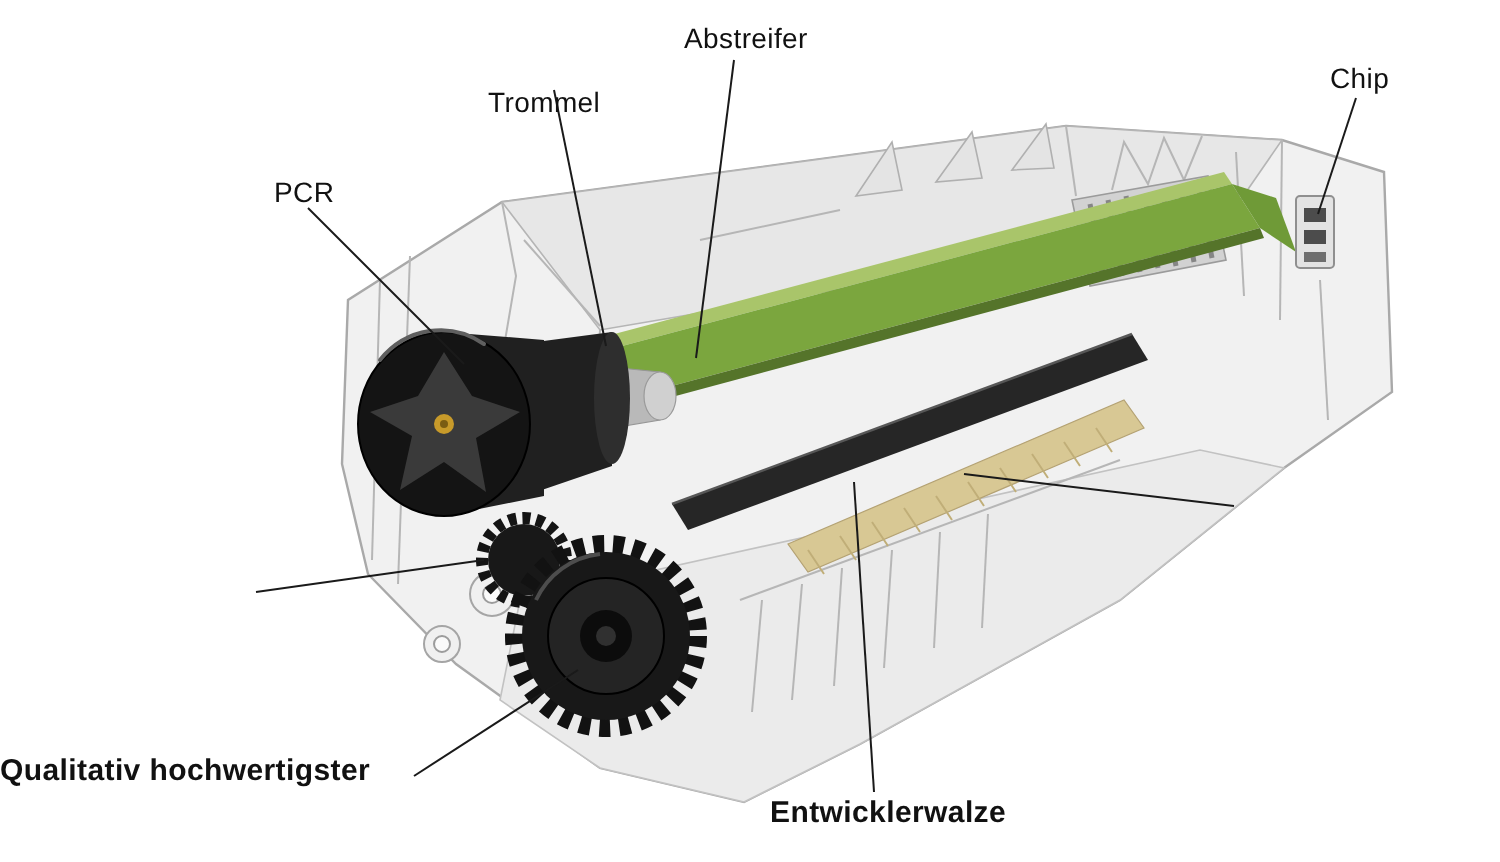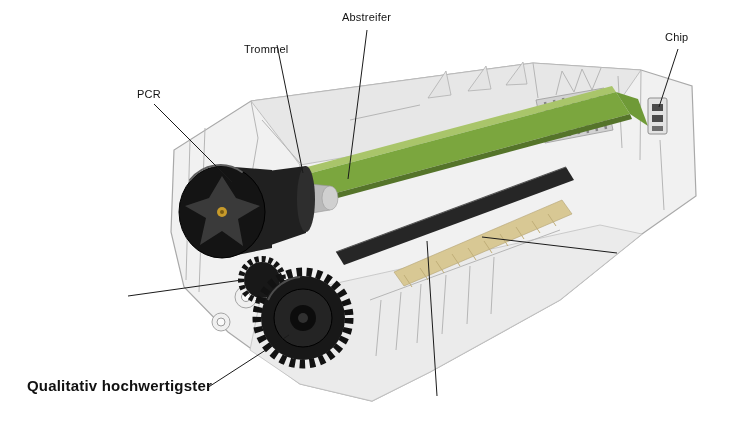--- a/index.html
+++ b/index.html
@@ -4,23 +4,23 @@
 <style>
   :root{
     --drum-green:#7ba63e; --drum-green-light:#a9c56a; --drum-green-dark:#55742a;
     --roller-dark:#262626; --toner-roller-tan:#d8c894;
     --body-fill:#f1f1f1; --body-line:#a9a9a9; --label-text:#111111; --leader-line:#1a1a1a;
   }
   *{box-sizing:border-box}
   body{margin:0;background:#fff;font-family:"Liberation Sans",sans-serif}
   .stage{position:relative;width:750px;height:431px;background:#fff;overflow:hidden}
   .art{position:absolute;left:0;top:0;width:750px;height:431px}
-  .lbl{position:absolute;font-size:11px;color:var(--label-text);letter-spacing:.2px;white-space:nowrap}
+  .lbl{position:absolute;font-size:14px;color:var(--label-text);letter-spacing:.2px;white-space:nowrap}
   .lbl.bold{font-weight:bold;font-size:15px}
-  .toner-block{left:0;top:376px;width:212px;text-align:right;line-height:19px;white-space:normal}
+  .toner-block{left:0;top:376px;width:212px;text-align:left;line-height:19px;white-space:normal}
 
   .body{fill:var(--body-fill);stroke:var(--body-line);stroke-width:1.2}
   .panel{fill:#e7e7e7;stroke:#b5b5b5;stroke-width:.8}
   .panel2{fill:#ebebeb;stroke:#c2c2c2;stroke-width:.8}
   .lines path{fill:none;stroke:#b6b6b6;stroke-width:1}
   .fins path{fill:#e4e4e4;stroke:#b0b0b0;stroke-width:.8}
   .ribblock{fill:#d2d2d2;stroke:#9b9b9b;stroke-width:.8}
   .ribs path{stroke:#868686;stroke-width:2.5;fill:none}
   .green{fill:var(--drum-green)}
   .green-light{fill:var(--drum-green-light)}
@@ -172,14 +172,15 @@
     </g>
   </svg>
 
   <div class="lbl" style="left:244px;top:43px">Trommel</div>
   <div class="lbl" style="left:342px;top:11px">Abstreifer</div>
   <div class="lbl" style="left:665px;top:31px">Chip</div>
   <div class="lbl" style="left:137px;top:88px">PCR</div>
   <div class="lbl bold toner-block">
     <div>Qualitativ hochwertigster</div>
   </div>
+  <div class="lbl bold" style="left:385px;top:398px">Entwicklerwalze</div>
 
 </div>
 
 </body></html>

